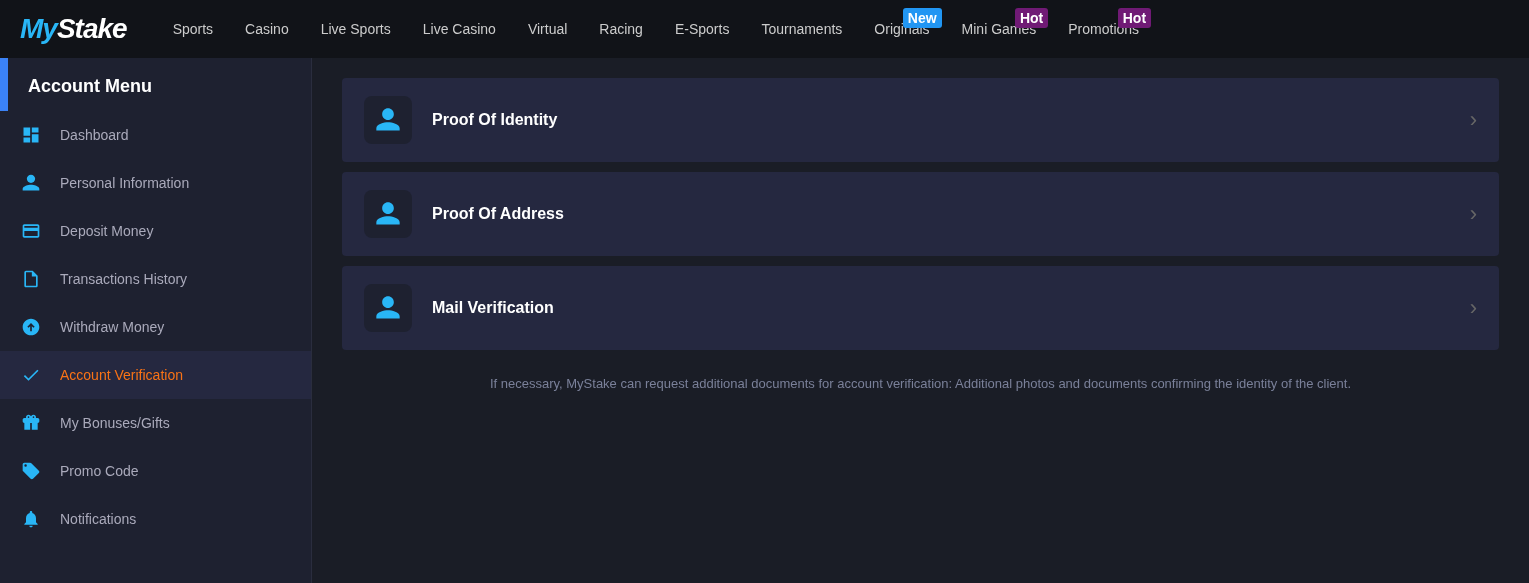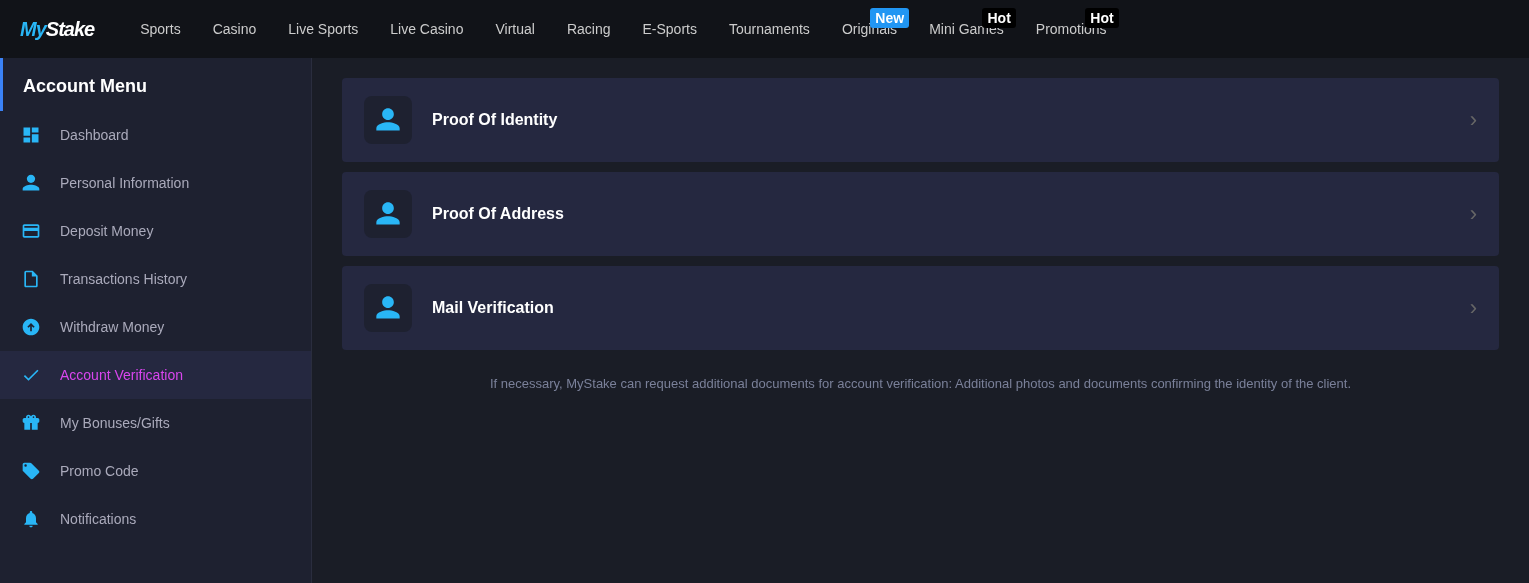--- a/index.html
+++ b/index.html
@@ -21,21 +21,21 @@
       height: 58px;
       gap: 0;
     }
     .logo {
       margin-right: 30px;
       display: flex;
       align-items: center;
       flex-shrink: 0;
     }
     .logo-text {
-      font-size: 20px;
+      font-size: 28px;
       font-weight: 900;
       font-style: italic;
       color: #fff;
       letter-spacing: -1px;
       text-align: right;
     }
     .logo-my { color: #29b6f6; }
     .logo-stake { color: #fff; }
 
     .nav-items {
@@ -61,59 +61,59 @@
       position: absolute;
       top: 8px;
       right: 4px;
       font-size: 14px;
       font-weight: 700;
       padding: 2px 5px;
       border-radius: 3px;
       color: #fff;
     }
     .badge-new { background: #2196f3; }
-    .badge-hot { background: #000000; }
+    .badge-hot { background: #701a75; }
 
     
     .layout {
       display: flex;
       height: calc(583px - 58px);
     }
 
     
     .sidebar {
       width: 312px;
       background: #1e2130;
       flex-shrink: 0;
       border-right: 1px solid #2a2d3e;
       overflow-y: auto;
     }
     .sidebar-header {
       padding: 18px 20px 14px;
       font-size: 18px;
       font-weight: 700;
       color: #fff;
-      border-left: 3px solid #3b82f6;
+      border-left: 8px solid #3b82f6;
       margin-left: 0;
       padding-left: 20px;
     }
     .sidebar-item {
       display: flex;
       align-items: center;
       gap: 18px;
       padding: 13px 20px;
       cursor: pointer;
       color: #aab;
       font-size: 14px;
       font-weight: 500;
       transition: background 0.2s, color 0.2s;
     }
     .sidebar-item.active {
       background: #252840;
-      color: #d946ef;
+      color: #f97316;
     }
     .sidebar-icon {
       width: 22px;
       height: 22px;
       color: #29b6f6;
       flex-shrink: 0;
       display: flex;
       align-items: center;
       justify-content: center;
     }

